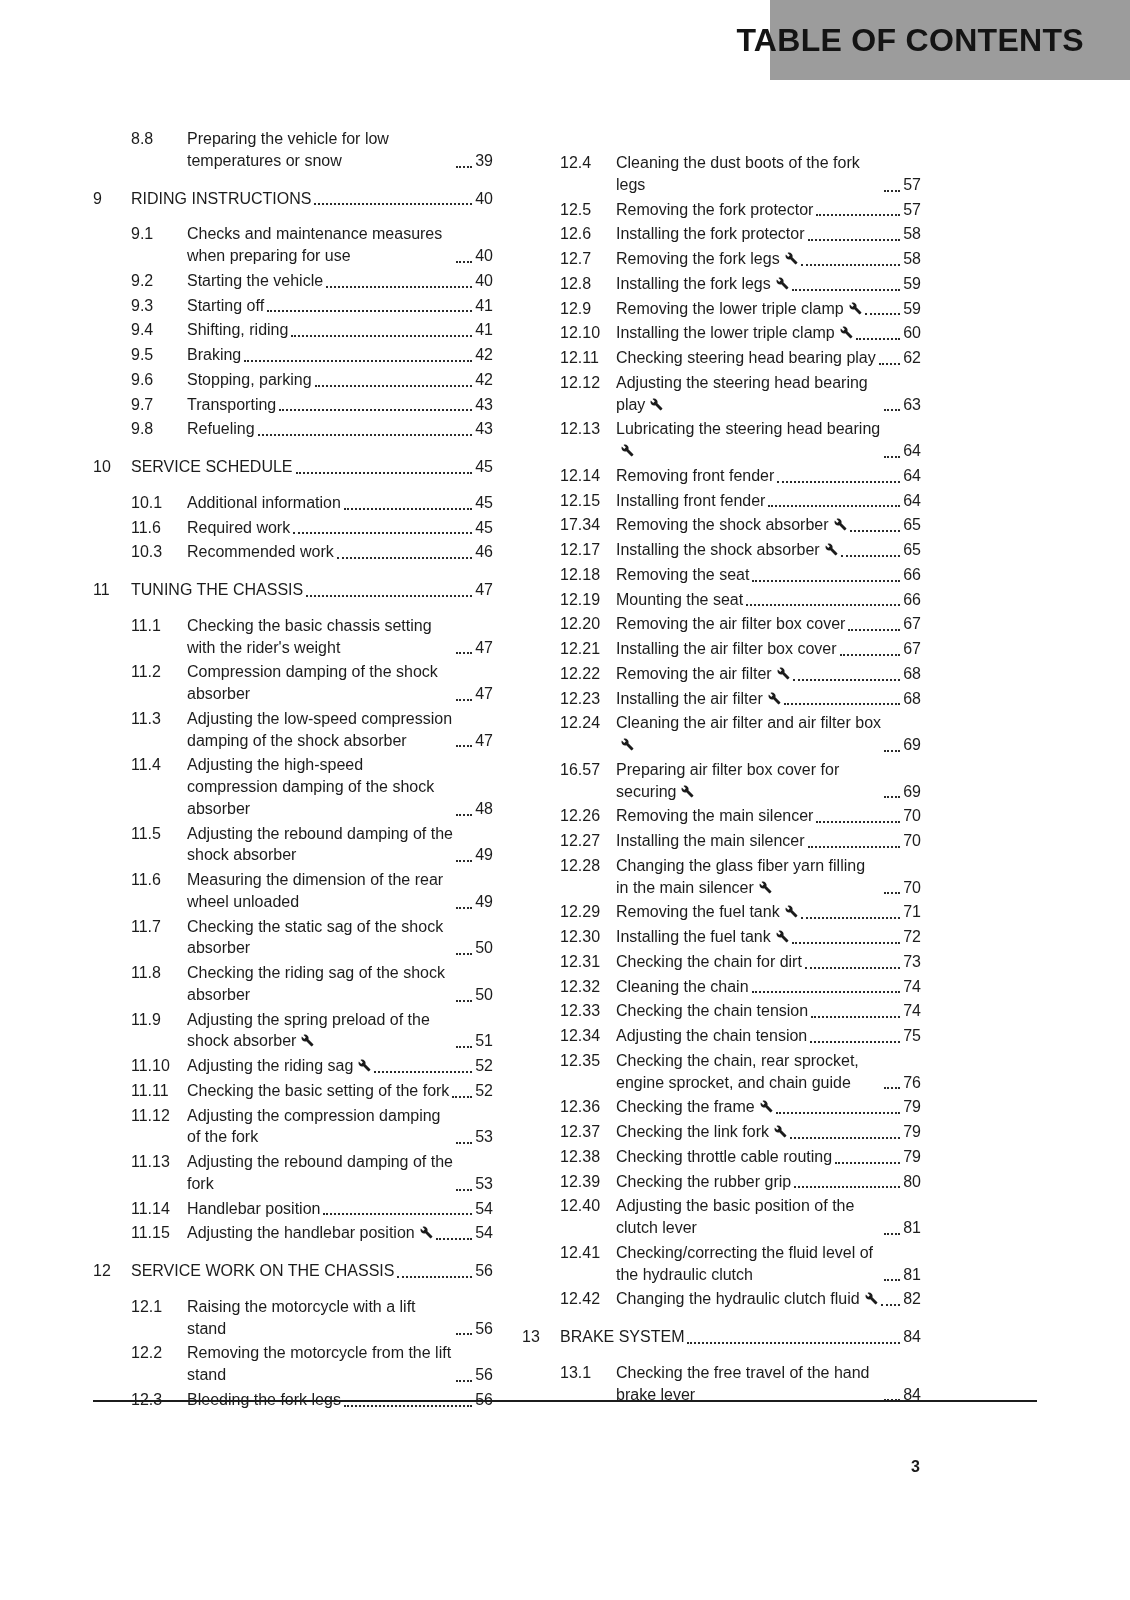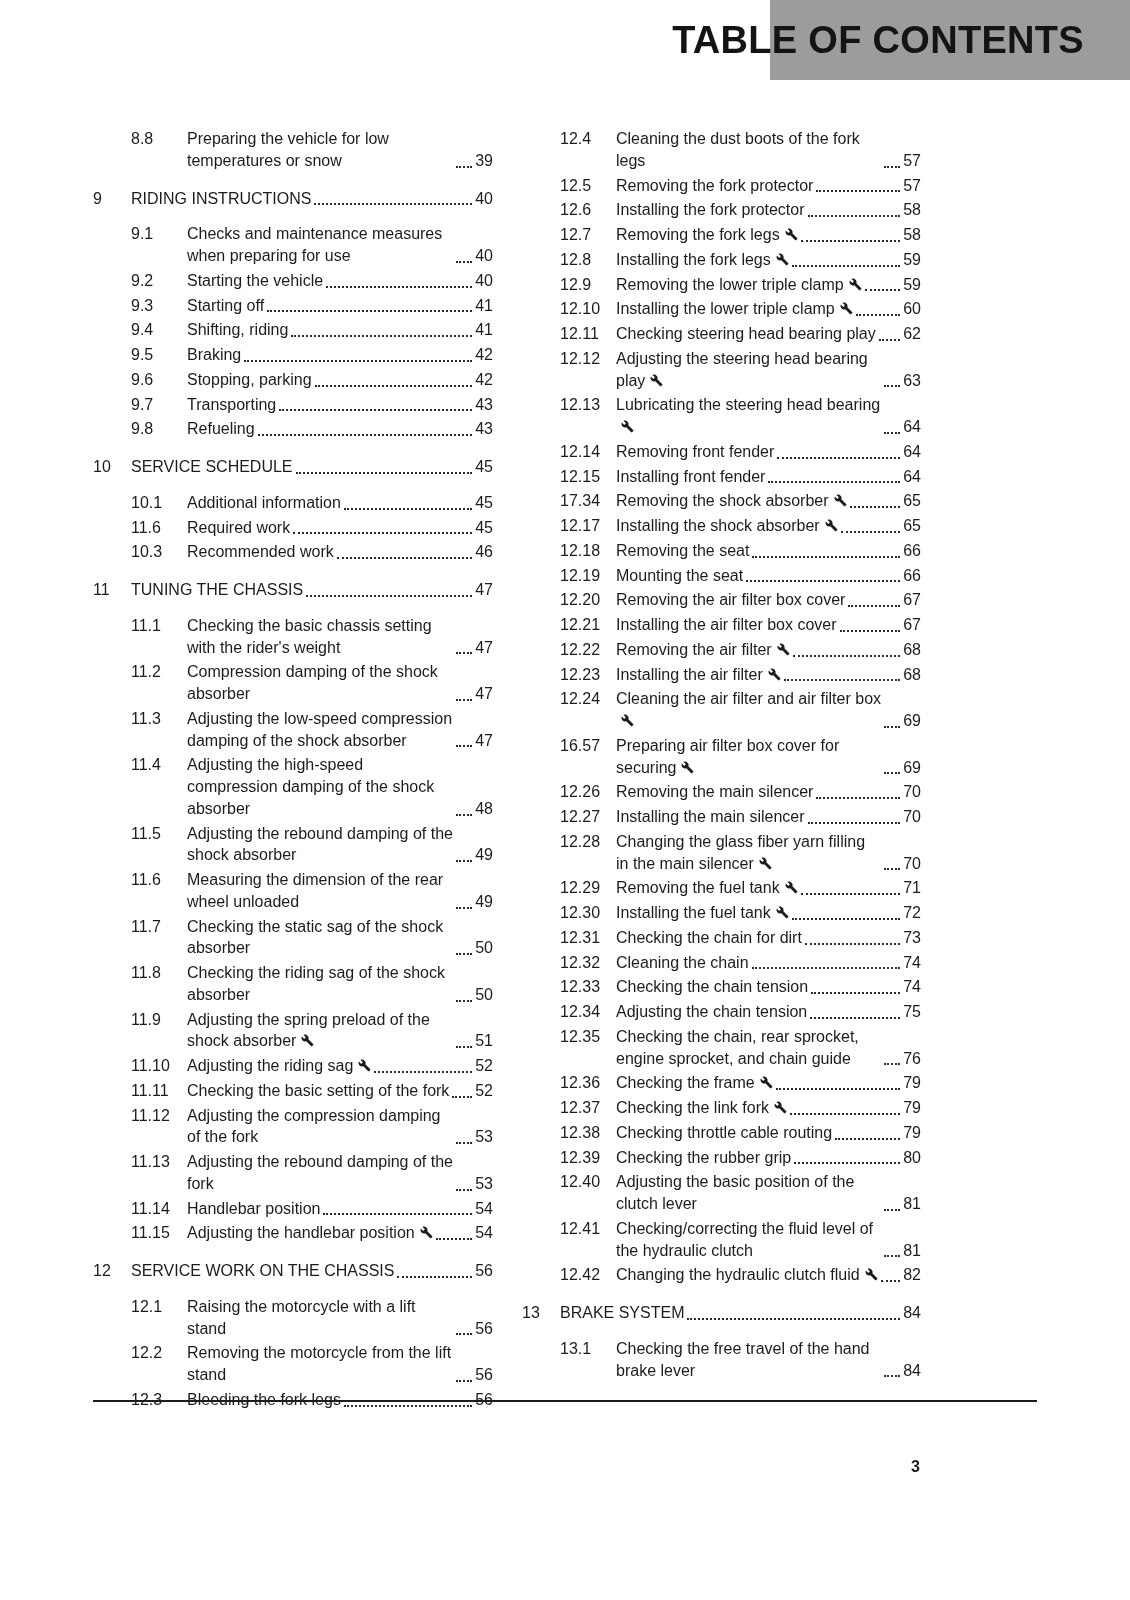--- a/index.html
+++ b/index.html
@@ -22,35 +22,35 @@
     left: 770px;
     width: 360px;
     height: 80px;
     background: #9c9c9c;
     display: flex;
     align-items: center;
     justify-content: flex-end;
     padding-right: 46px;
   }
   .header-title {
-    font-size: 38px;
+    font-size: 32px;
     font-weight: bold;
     letter-spacing: 0.3px;
     color: #141414;
     white-space: nowrap;
   }
 
   .col {
     position: absolute;
     top: 128px;
     font-size: 16px;
     line-height: 1.36;
   }
   .col-left  { left: 93px;  width: 400px; }
-  .col-right { left: 522px; width: 399px; }
+  .col-right { left: 522px; width: 399px; margin-top: 24px; }
 
   .entry { display: flex; margin-bottom: 3px; }
   .entry.chapter { margin-top: 16px; margin-bottom: 14px; }
   .entry.chapter .num { flex: 0 0 38px; }
   .entry.section { padding-left: 38px; }
   .entry.section .num { flex: 0 0 56px; }
 
   .num { flex-shrink: 0; }
 
   .body {

